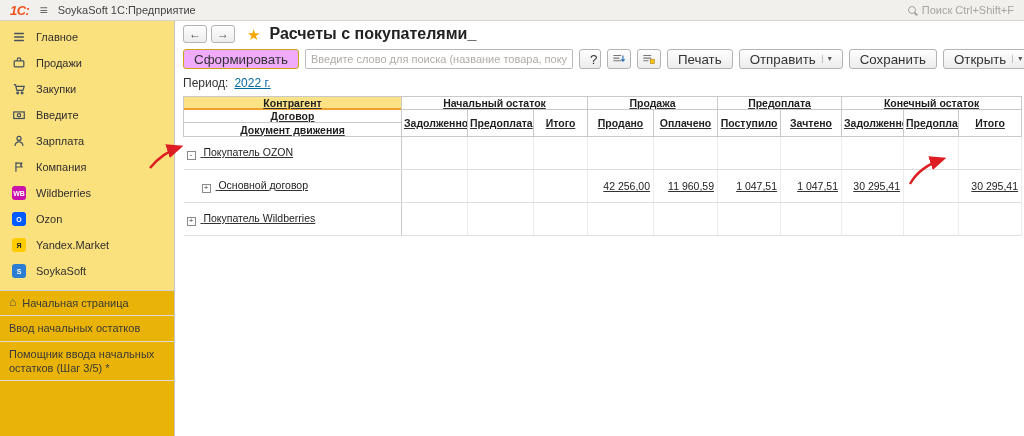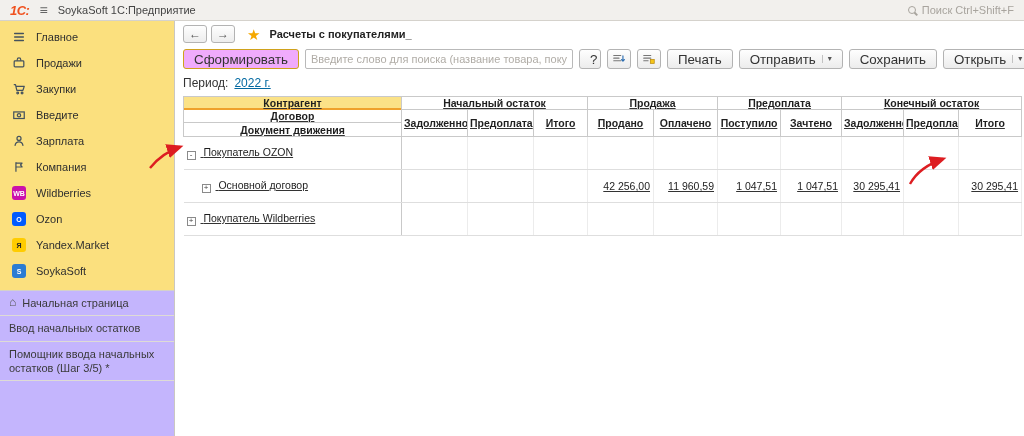--- a/index.html
+++ b/index.html
@@ -18,21 +18,21 @@
   .logo { color:#f0511e; font-weight:bold; font-style:italic; font-size:13px; letter-spacing:-0.5px; }
   .hamb { font-size:14px; color:#666; cursor:pointer; line-height:1; }
   .tbtitle { color:#444; }
   .tbsearch { margin-left:auto; display:flex; align-items:center; gap:6px; color:#a8a49e; cursor:pointer; }
   .mag { width:8px; height:8px; border:1.5px solid #a8a49e; border-radius:50%; position:relative; display:inline-block; }
   .mag::after { content:""; position:absolute; width:4px; height:1.5px; background:#a8a49e;
     transform:rotate(45deg); right:-3.5px; bottom:-1px; }
 
   
   .layout { display:flex; height:415px; }
-  .sidebar { width:174px; display:flex; flex-direction:column; background:#c4b5fd; flex:none; }
+  .sidebar { width:174px; display:flex; flex-direction:column; background:#eab308; flex:none; }
   .side-main { background:#fbe07e; padding-top:3px; padding-bottom:6px; }
   .side-item { height:26px; display:flex; align-items:center; gap:9px; padding:0 11px; cursor:pointer; }
   .side-item .lbl { color:#2f2f2f; }
   .sicon { width:16px; height:16px; display:flex; align-items:center; justify-content:center; flex:none; }
   .badge { width:14px; height:14px; border-radius:3px; color:#fff; font-size:7px; font-weight:bold;
     display:flex; align-items:center; justify-content:center; }
   .bg-wb { background:#cb11ab; }
   .bg-ozon { background:#005bff; }
   .bg-ym { background:#ffcc00; color:#222; }
   .bg-ke { background:#ff5319; }
@@ -44,21 +44,21 @@
   .sb-item .home { font-size:12px; color:#555; line-height:1.1; }
 
   .main { flex:1; border-left:1px solid #cac7c1; background:#fff; display:flex; flex-direction:column; }
 
   
   .navrow { display:flex; align-items:center; gap:4px; padding:4px 8px; }
   .navbtn { width:24px; height:18px; border:1px solid #b3b3b3; border-radius:3px;
     background:linear-gradient(#fefefe,#ededed); display:flex; align-items:center; justify-content:center;
     color:#555; cursor:pointer; font-size:12px; }
   .star { color:#f5a800; font-size:15px; margin-left:8px; cursor:pointer; line-height:1; }
-  .rtitle { font-size:11px; font-weight:bold; color:#222; margin-left:5px; }
+  .rtitle { font-size:16px; font-weight:bold; color:#222; margin-left:5px; }
 
   
   .toolrow { display:flex; align-items:center; gap:6px; padding:2px 8px; }
   .btn { height:20px; border:1px solid #b3b3b3; border-radius:3px;
     background:linear-gradient(#fefefe,#ececec); padding:0 10px;
     display:flex; align-items:center; gap:6px; cursor:pointer; color:#333; white-space:nowrap; }
   .btn.gen { background:#f0abfc; border-color:#cfa21c; }
   .caret { font-size:8px; color:#555; border-left:1px solid #c2c2c2; padding-left:5px; line-height:1; }
   .searchbox { width:268px; height:20px; border:1px solid #b9b9b9; border-radius:2px; padding:0 5px;
     font-size:11px; font-family:inherit; color:#333; outline:none; }

